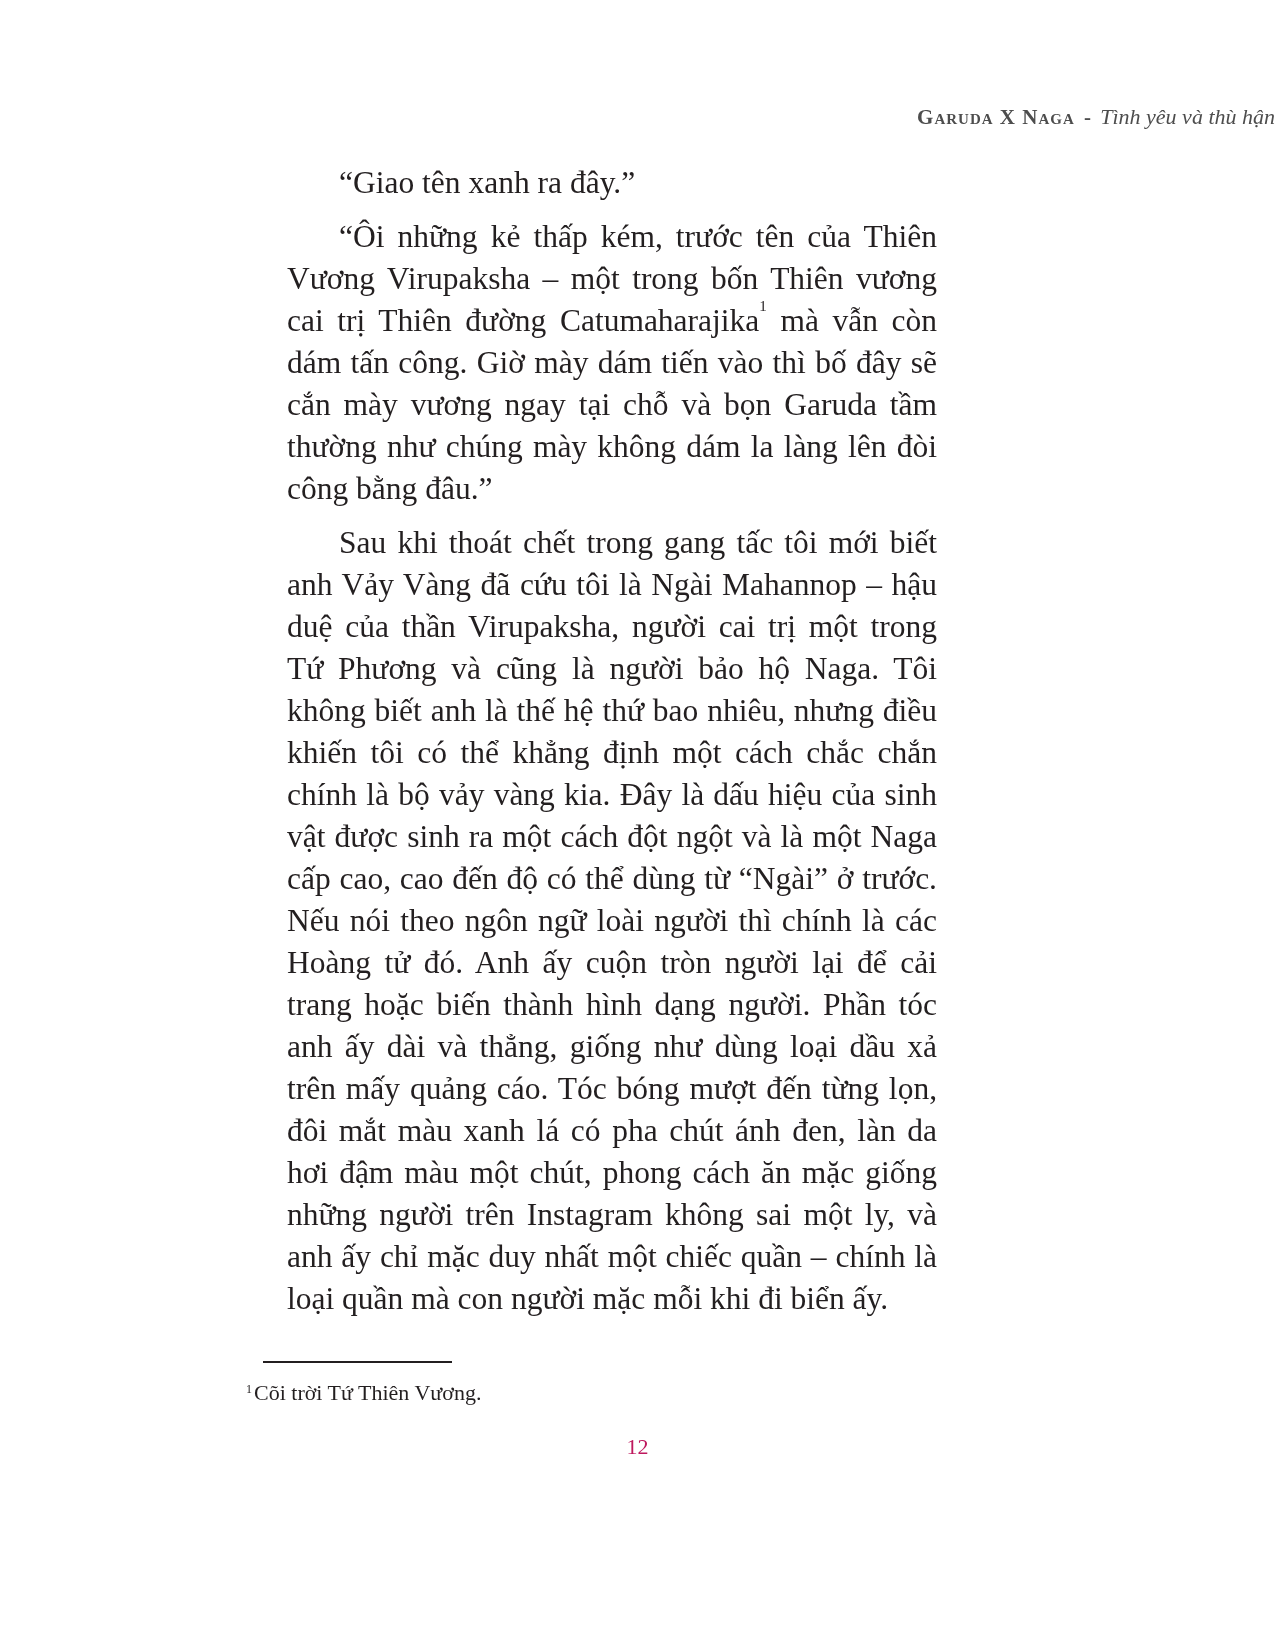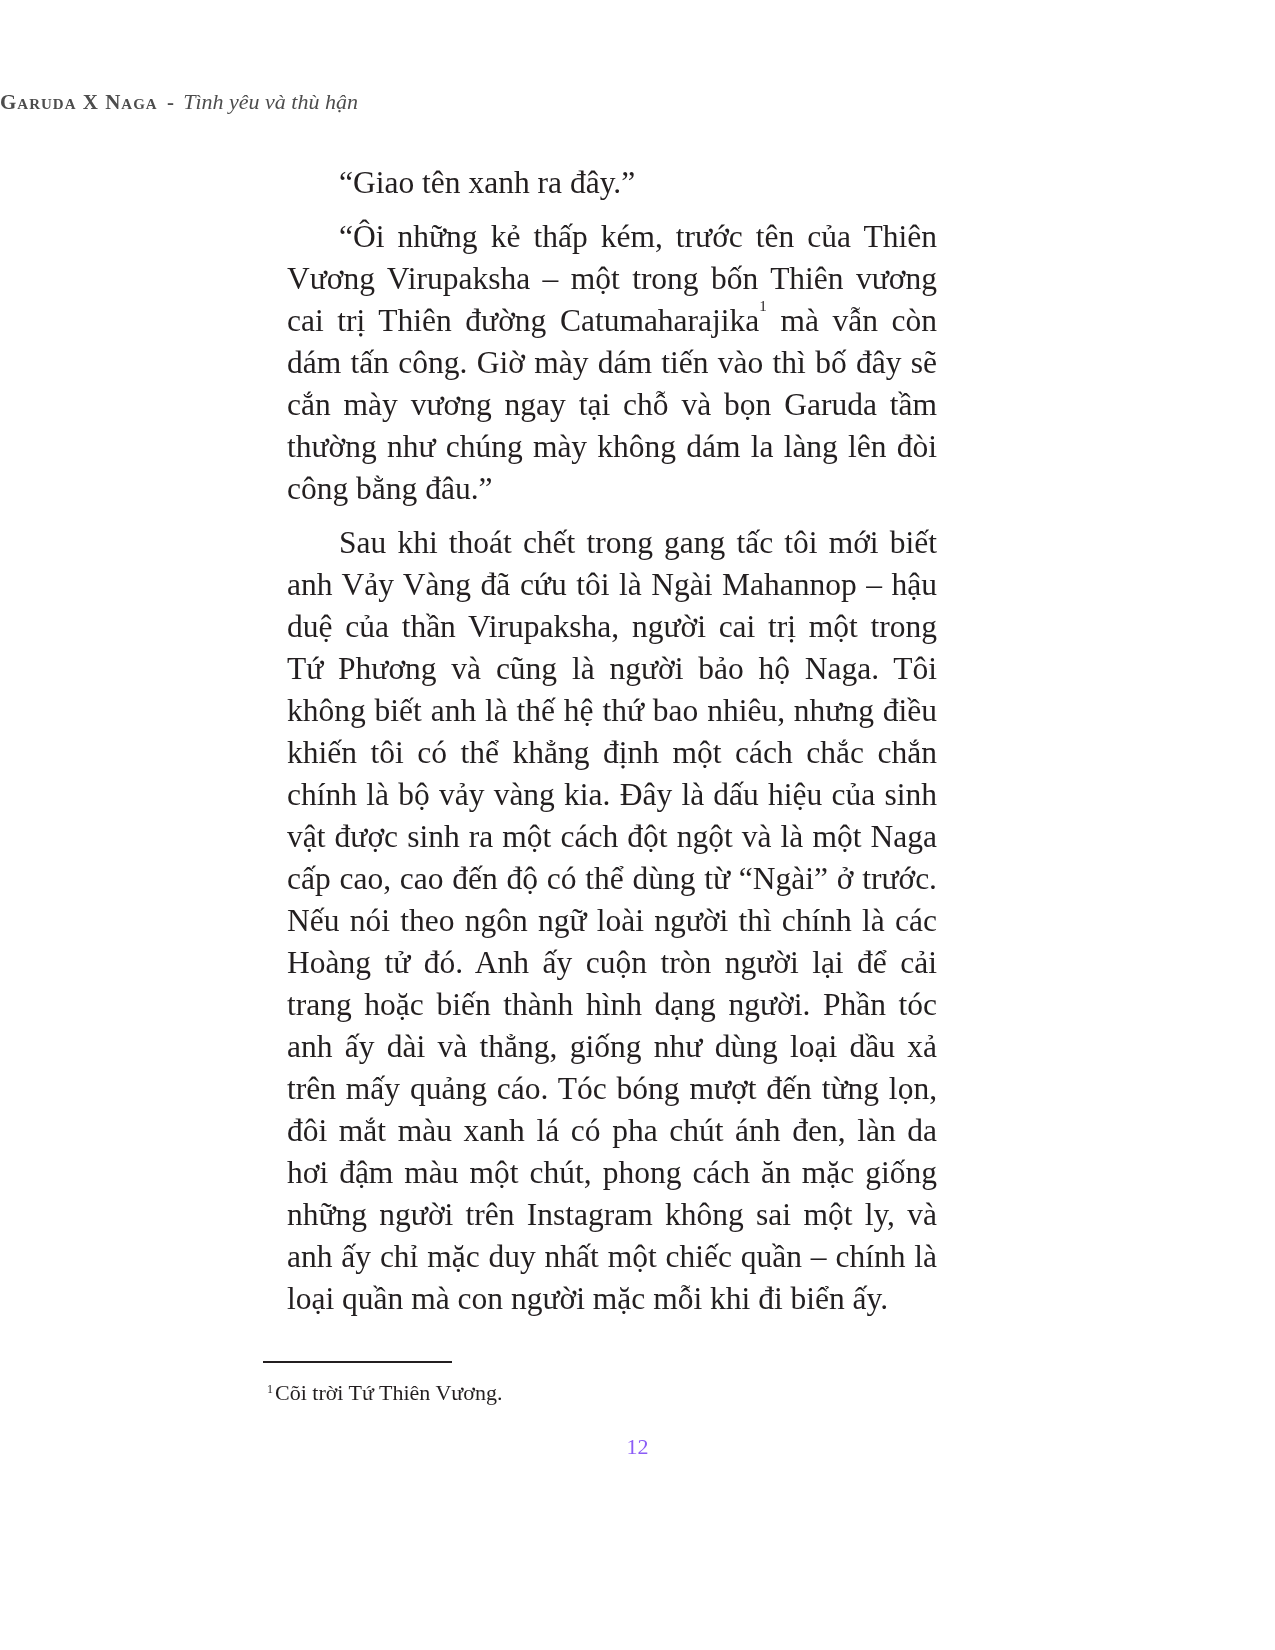--- a/index.html
+++ b/index.html
@@ -1,29 +1,29 @@
 <!DOCTYPE html>
 <html><head>
   <meta charset="utf-8">
   <style>
     html, body { margin:0; padding:0; background:#ffffff; }
     body { width:1275px; height:1650px; position:relative; overflow:hidden; font-family:"Liberation Serif","DejaVu Serif",serif; color:#231f20; }
-    .header { position:absolute; top:89px; left:0; width:1275px; text-align:left; color:#4d4d4d; font-size:21px; }
+    .header { position:absolute; top:104px; left:0; width:1275px; text-align:right; color:#4d4d4d; font-size:21px; }
     .header .book { font-weight:bold; font-variant:small-caps; letter-spacing:1px; }
     .header .sep { font-weight:bold; margin:0 4px; }
     .header .subtitle { font-style:italic; font-size:22px; }
     .body-text { position:absolute; top:162px; left:263px; width:674px; font-size:31.5px; line-height:42px; }
     .body-text p { margin:0; text-align:justify; text-align-last:left; }
     .body-text p.indent { text-indent:52px;margin-left:24px; }
     .body-text p + p { margin-top:12px; }
     sup.fnref { font-size:15px; vertical-align:top; line-height:0; position:relative; top:6px; }
     .fn-rule { position:absolute; top:1361px; left:263px; width:189px; height:2px; background:#231f20; }
-    .footnote { position:absolute; top:1380px; left:267px; font-size:22px;text-align:right; }
+    .footnote { position:absolute; top:1380px; left:246px; font-size:22px;text-align:right; }
     .footnote sup { font-size:12px; vertical-align:top; position:relative; top:2px; margin-right:2px; }
-    .page-number { position:absolute; top:1434px; left:0; width:1275px; text-align:center; font-size:22px; color:#8b5cf6; }
+    .page-number { position:absolute; top:1434px; left:0; width:1275px; text-align:center; font-size:22px; color:#be185d; }
   </style>
 </head>
 <body>
 
 <div class="header">
   <span class="book">Garuda X Naga</span>
   <span class="sep">-</span>
   <span class="subtitle">Tình yêu và thù hận</span>
 </div>
 

